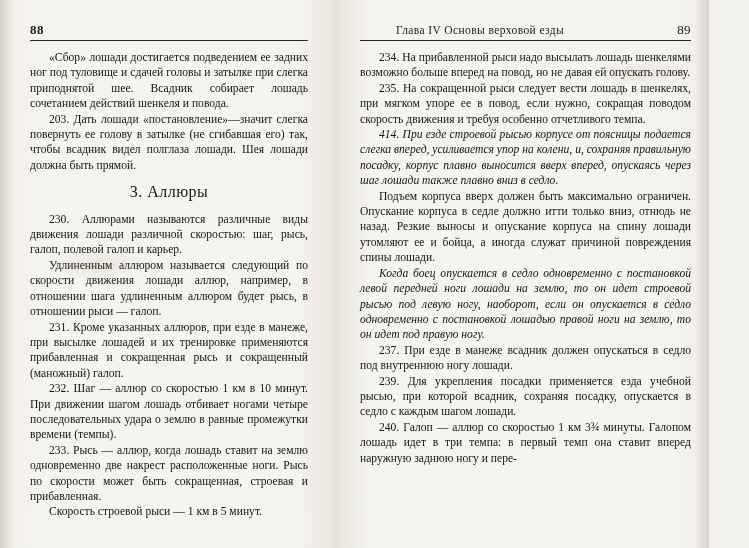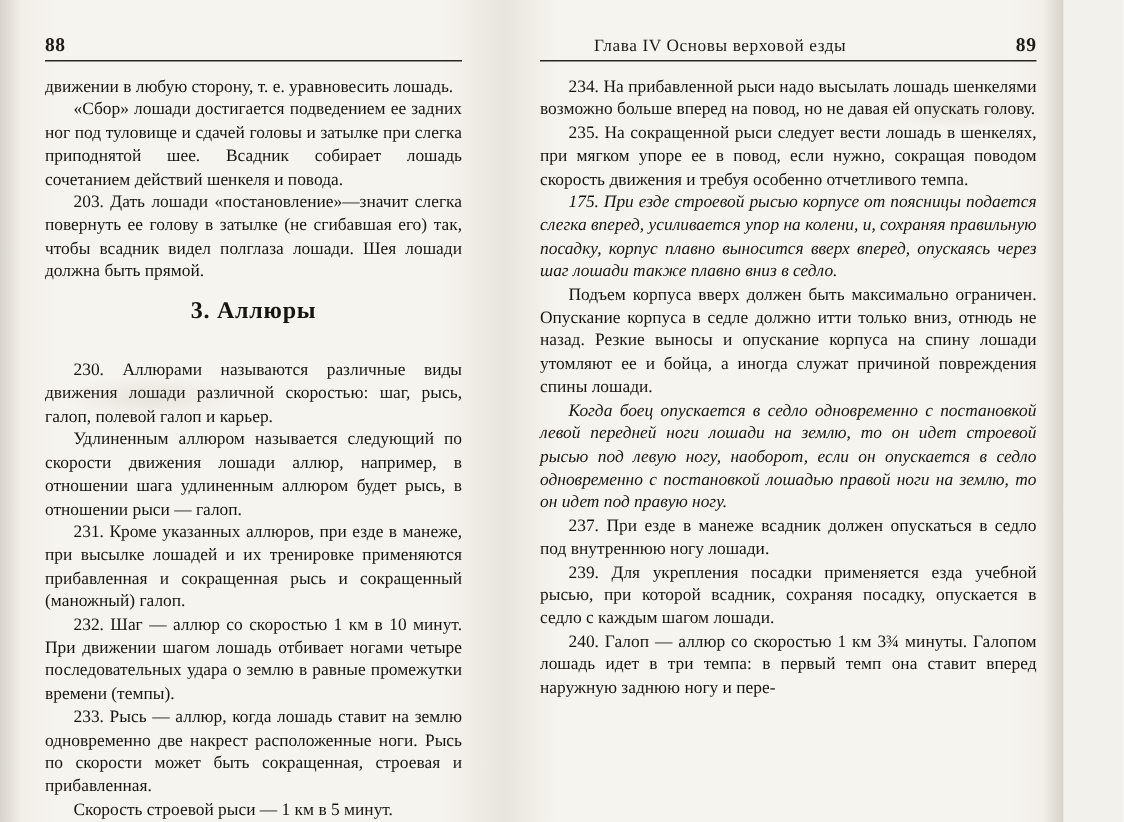--- a/index.html
+++ b/index.html
@@ -65,21 +65,21 @@
   }
   .header-right {
     justify-content: space-between;
     width: 100%;
   }
   .header-right .running {
     font-size: 11.5px;
     margin-left: 36px;
   }
   .header-right .pageno {
-    font-weight: bold;
+    font-weight: normal;
     font-size: 13px;
     margin-left: 29px;
   }
   .rule {
     border-bottom: 1px solid #2a2823;
     margin-bottom: 9px;
     width: 100%;
   }
   .col {
     font-size: 11.6px;
@@ -90,23 +90,23 @@
   }
   p {
     margin: 0;
     text-indent: 19px;
   }
   p.noindent {
     text-indent: 0;
   }
   .sec-head {
     font-size: 16px;
-    font-weight: bold;
+    font-weight: normal;
     text-align: center;
-    margin: 11px 0 24px 0;
+    margin: 11px 0 12px 0;
     letter-spacing: 0.5px;
   }
   .ital {
     font-style: italic;
   }
   .smudge {
     position: absolute;
     pointer-events: none;
     border-radius: 50%;
     background: radial-gradient(ellipse at center, rgba(120,110,90,0.12), rgba(120,110,90,0) 70%);
@@ -131,21 +131,20 @@
 
   <div class="page page-left">
     <div class="edge-shadow-l"></div>
 
     <div class="header header-left">
       <span class="pageno">88</span>
     </div>
     <div class="rule"></div>
 
     <div class="col">
-      <p class="noindent">движении в любую сторону, т. е. уравновесить лошадь.</p>
       <p>«Сбор» лошади достигается подведением ее задних ног под туловище и сдачей головы и затылке при слегка приподнятой шее. Всадник собирает лошадь сочетанием действий шенкеля и повода.</p>
       <p>203. Дать лошади «постановление»—значит слегка повернуть ее голову в затылке (не сгибавшая его) так, чтобы всадник видел полглаза лошади. Шея лошади должна быть прямой.</p>
 
       <div class="sec-head">3. Аллюры</div>
 
       <p>230. Аллюрами называются различные виды движения лошади различной скоростью: шаг, рысь, галоп, полевой галоп и карьер.</p>
       <p>Удлиненным аллюром называется следующий по скорости движения лошади аллюр, например, в отношении шага удлиненным аллюром будет рысь, в отношении рыси — галоп.</p>
       <p>231. Кроме указанных аллюров, при езде в манеже, при высылке лошадей и их тренировке применяются прибавленная и сокращенная рысь и сокращенный (маножный) галоп.</p>
       <p>232. Шаг — аллюр со скоростью 1 км в 10 минут. При движении шагом лошадь отбивает ногами четыре последовательных удара о землю в равные промежутки времени (темпы).</p>
       <p>233. Рысь — аллюр, когда лошадь ставит на землю одновременно две накрест расположенные ноги. Рысь по скорости может быть сокращенная, строевая и прибавленная.</p>
@@ -162,21 +161,21 @@
 
     <div class="header header-right">
       <span class="running">Глава IV  Основы верховой езды</span>
       <span class="pageno">89</span>
     </div>
     <div class="rule"></div>
 
     <div class="col">
       <p>234. На прибавленной рыси надо высылать лошадь шенкелями возможно больше вперед на повод, но не давая ей опускать голову.</p>
       <p>235. На сокращенной рыси следует вести лошадь в шенкелях, при мягком упоре ее в повод, если нужно, сокращая поводом скорость движения и требуя особенно отчетливого темпа.</p>
-      <p class="ital">175. При езде строевой рысью корпусе от поясницы подается слегка вперед, усиливается упор на колени, и, сохраняя правильную посадку, корпус плавно выносится вверх вперед, опускаясь через шаг лошади также плавно вниз в седло.</p>
+      <p class="ital">414. При езде строевой рысью корпусе от поясницы подается слегка вперед, усиливается упор на колени, и, сохраняя правильную посадку, корпус плавно выносится вверх вперед, опускаясь через шаг лошади также плавно вниз в седло.</p>
       <p>Подъем корпуса вверх должен быть максимально ограничен. Опускание корпуса в седле должно итти только вниз, отнюдь не назад. Резкие выносы и опускание корпуса на спину лошади утомляют ее и бойца, а иногда служат причиной повреждения спины лошади.</p>
       <p class="ital">Когда боец опускается в седло одновременно с постановкой левой передней ноги лошади на землю, то он идет строевой рысью под левую ногу, наоборот, если он опускается в седло одновременно с постановкой лошадью правой ноги на землю, то он идет под правую ногу.</p>
       <p>237. При езде в манеже всадник должен опускаться в седло под внутреннюю ногу лошади.</p>
       <p>239. Для укрепления посадки применяется езда учебной рысью, при которой всадник, сохраняя посадку, опускается в седло с каждым шагом лошади.</p>
       <p>240. Галоп — аллюр со скоростью 1 км 3¾ минуты. Галопом лошадь идет в три темпа: в первый темп она ставит вперед наружную заднюю ногу и пере-</p>
     </div>
 
     <div class="smudge" style="left:250px; top:60px; width:110px; height:26px;"></div>
   </div>
 

